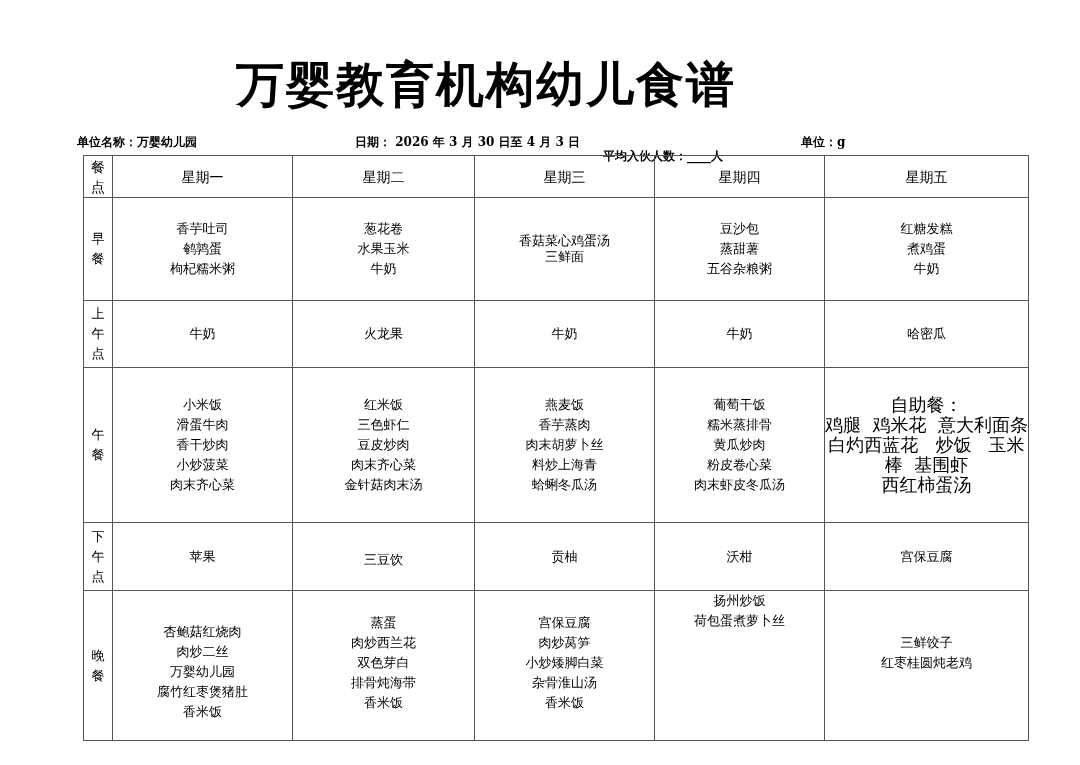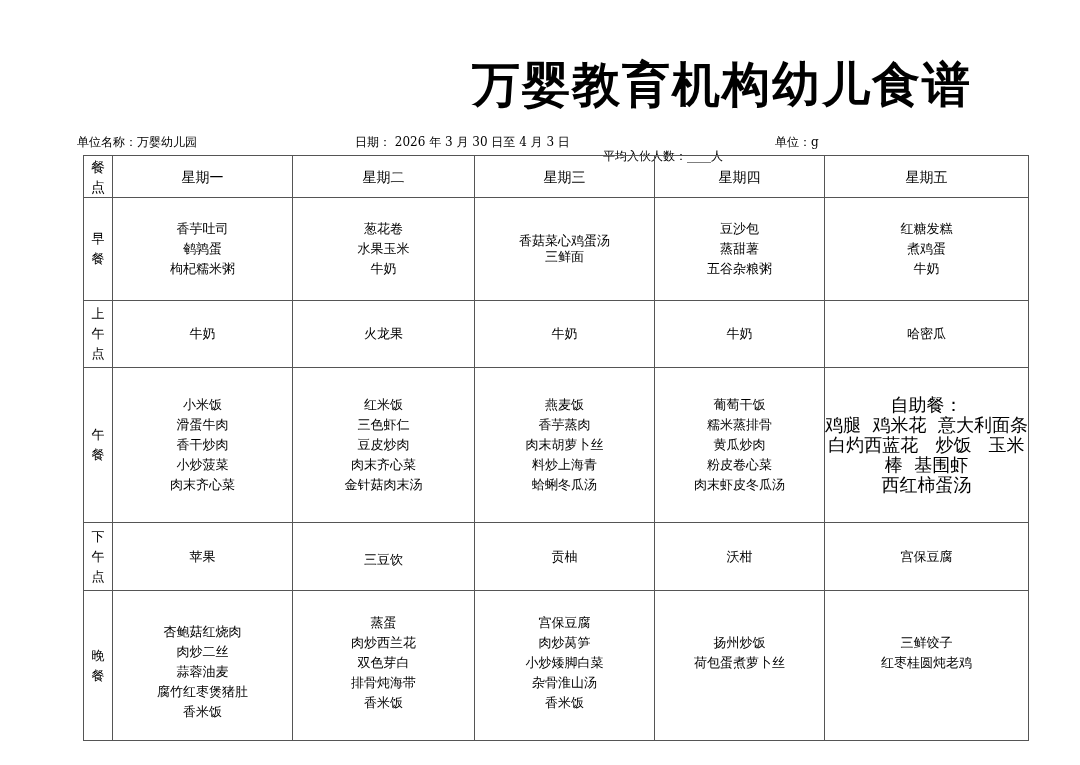--- a/index.html
+++ b/index.html
@@ -1,39 +1,39 @@
 <!DOCTYPE html>
 <html><head>
 <meta charset="utf-8">
 <style>
   html, body { margin: 0; padding: 0; background: #ffffff; }
   body { width: 1080px; height: 765px; position: relative; overflow: hidden;
          font-family: "DejaVu Serif", "Liberation Serif", serif; color: #000; }
-  .title { position: absolute; left: 0; top: 52px; width: 972px; text-align: right;
+  .title { position: absolute; left: 0; top: 52px; width: 972px; text-align: center;
            font-size: 48px; font-weight: bold; letter-spacing: 2px; line-height: 64px; }
-  .meta { position: absolute; top: 134px; font-size: 12px; font-weight: normal; white-space: nowrap; }
+  .meta { position: absolute; top: 134px; font-size: 12px; font-weight: bold; white-space: nowrap; }
   table.menu { position: absolute; left: 83px; top: 155px; border-collapse: collapse;
                table-layout: fixed; }
   table.menu td, table.menu th { border: 1px solid #555; text-align: center; vertical-align: middle;
                font-size: 13px; line-height: 20px; font-weight: normal; padding: 0; }
   table.menu th { font-size: 14px; }
   .meal-label { font-size: 14px; line-height: 19px; font-weight: bold; }
   .meal-label span { display: block; }
   .cell-lines span { display: block; }
   .hdr-corner { font-size: 11px; line-height: 16px; font-weight: bold; }
 </style>
 </head>
 <body>
 
 <div class="title">万婴教育机构幼儿食谱</div>
 
 <div class="meta" style="left:77px;">单位名称：万婴幼儿园</div>
 <div class="meta" style="left:355px;">日期： 2026 年 3 月 30 日至 4 月 3 日</div>
 <div class="meta" style="left:603px;margin-top:14px;">平均入伙人数：____人</div>
-<div class="meta" style="left:775px;">单位：g</div>
+<div class="meta" style="left:801px;">单位：g</div>
 
 <table class="menu">
   <colgroup>
     <col style="width:29px">
       <col style="width:180px">
       <col style="width:182px">
     <col style="width:180px">
       <col style="width:170px">
       <col style="width:171px">
   </colgroup>
@@ -165,39 +165,39 @@
         </td>
   </tr>
   <tr style="height:150px">
     <td class="meal-label">
       <span>晚</span>
       <span>餐</span>
     </td>
     <td class="cell-lines" style="padding-top:12px">
       <span>杏鲍菇红烧肉</span>
       <span>肉炒二丝</span>
-      <span>蒜蓉油麦</span>
+      <span>万婴幼儿园</span>
       <span>腐竹红枣煲猪肚</span>
       <span>香米饭</span>
     </td>
     <td class="cell-lines" style="vertical-align:top;padding-top:22px">
       <span>蒸蛋</span>
       <span>肉炒西兰花</span>
       <span>双色芽白</span>
       <span>排骨炖海带</span>
       <span>香米饭</span>
     </td>
     <td class="cell-lines" style="vertical-align:top;padding-top:22px">
       <span>宫保豆腐</span>
       <span>肉炒莴笋</span>
       <span>小炒矮脚白菜</span>
       <span>杂骨淮山汤</span>
       <span>香米饭</span>
     </td>
-    <td class="cell-lines" style="vertical-align:top;padding-top:42px">
+    <td class="cell-lines" style="vertical-align:top;">
       <span>扬州炒饭</span>
       <span>荷包蛋煮萝卜丝</span>
     </td>
     <td class="cell-lines" style="vertical-align:top;padding-top:42px">
       <span>三鲜饺子</span>
       <span>红枣桂圆炖老鸡</span>
     </td>
   </tr>
 </tbody>
   </table>

